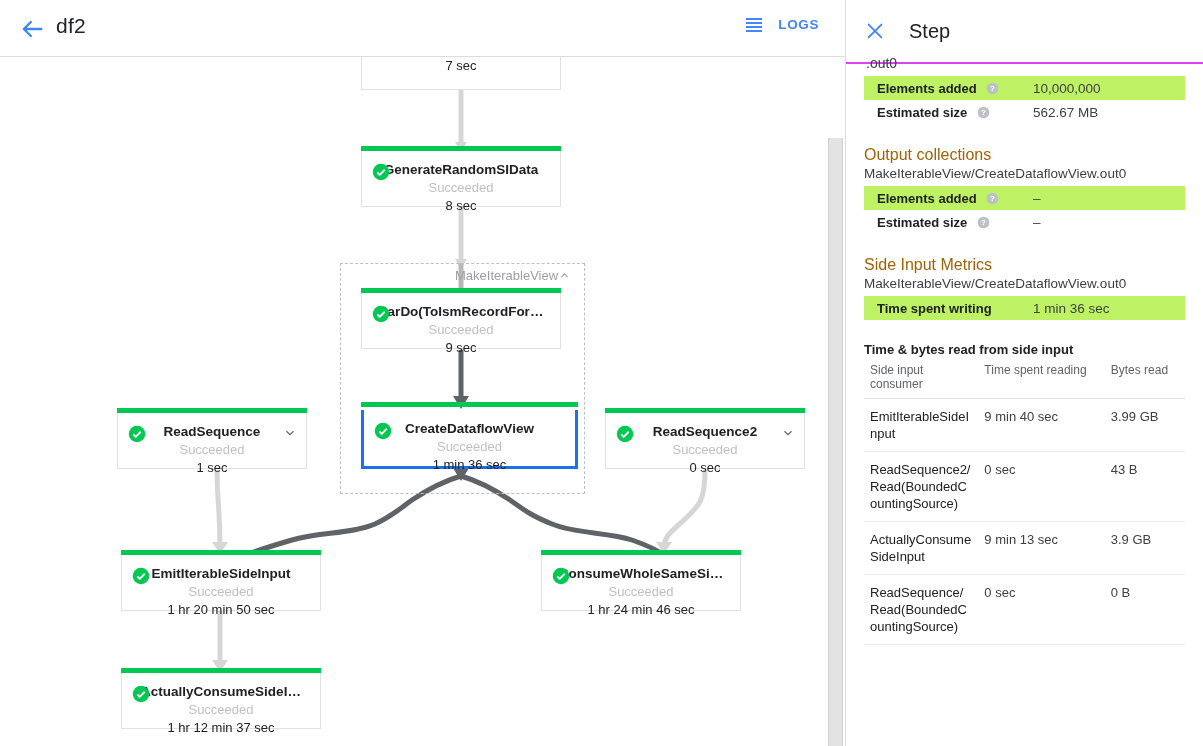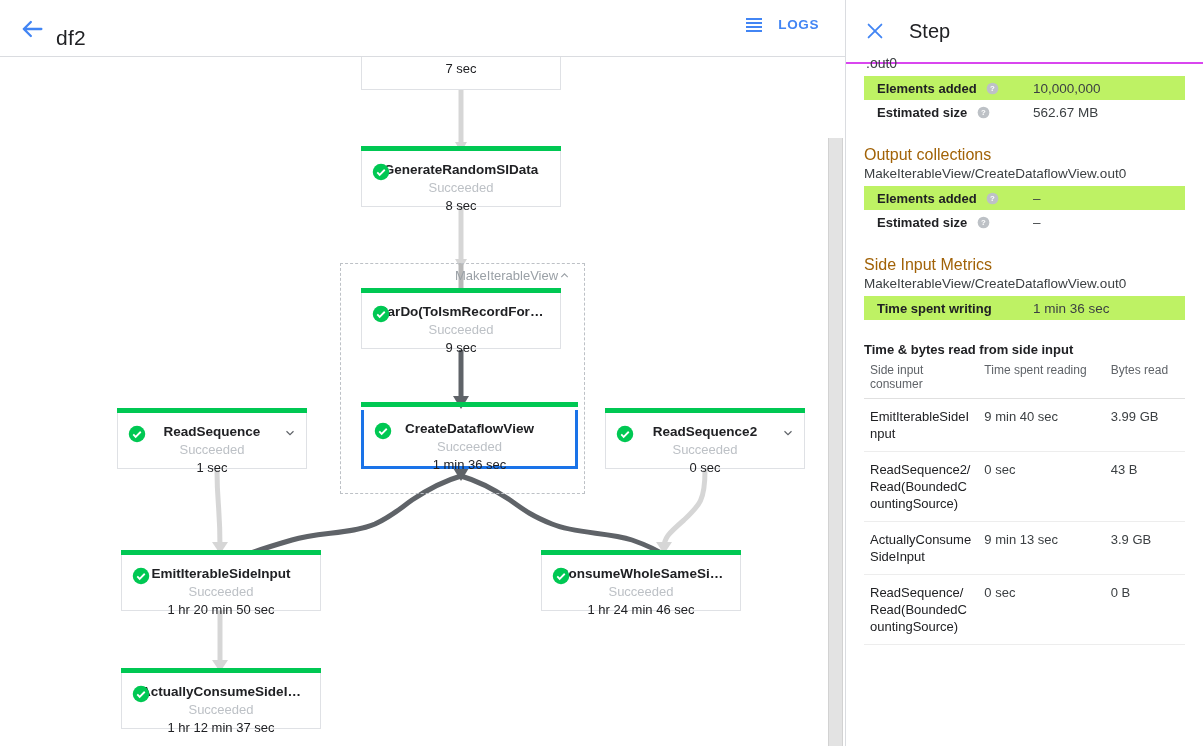--- a/index.html
+++ b/index.html
@@ -26,21 +26,21 @@
     background: #fff;
     z-index: 30;
   }
   #back-arrow {
     position: absolute; left: 18px; top: 15px;
     width: 28px; height: 28px;
     color: #4285f4;
     cursor: pointer;
   }
   #job-title {
-    position: absolute; left: 56px; top: 26px;
+    position: absolute; left: 56px; top: 14px;
     font-size: 21px; color: #202124;
     letter-spacing: .2px;
   }
   #logs-button {
     position: absolute; right: 26px; top: 17px;
     display: flex; align-items: center; gap: 16px;
     color: #4285f4; font-size: 13.5px; font-weight: 600;
     letter-spacing: .6px; cursor: pointer;
   }
   #logs-icon { display: block; width: 16px; height: 14px; }
@@ -75,21 +75,21 @@
   }
   .node .chev {
     position: absolute; right: 9px; top: 13px;
     width: 14px; height: 14px; color: #5f6368;
     cursor: pointer;
   }
   .node.selected {
     border: 3px solid #1a73e8; border-top: none;
   }
   .node.selected .topbar-accent { left: -3px; right: -3px; top: -8px; }
-  .node.clipped { border-top: 5px solid #f9a8d4; }
+  .node.clipped { border-top: 2px solid #f9a8d4; }
 
   #group-box {
     position: absolute;
     border: 1px dashed #bdc1c6;
     background: transparent;
     z-index: 8;
   }
   #group-label {
     position: absolute;
     font-size: 13px; color: #9aa0a6;

